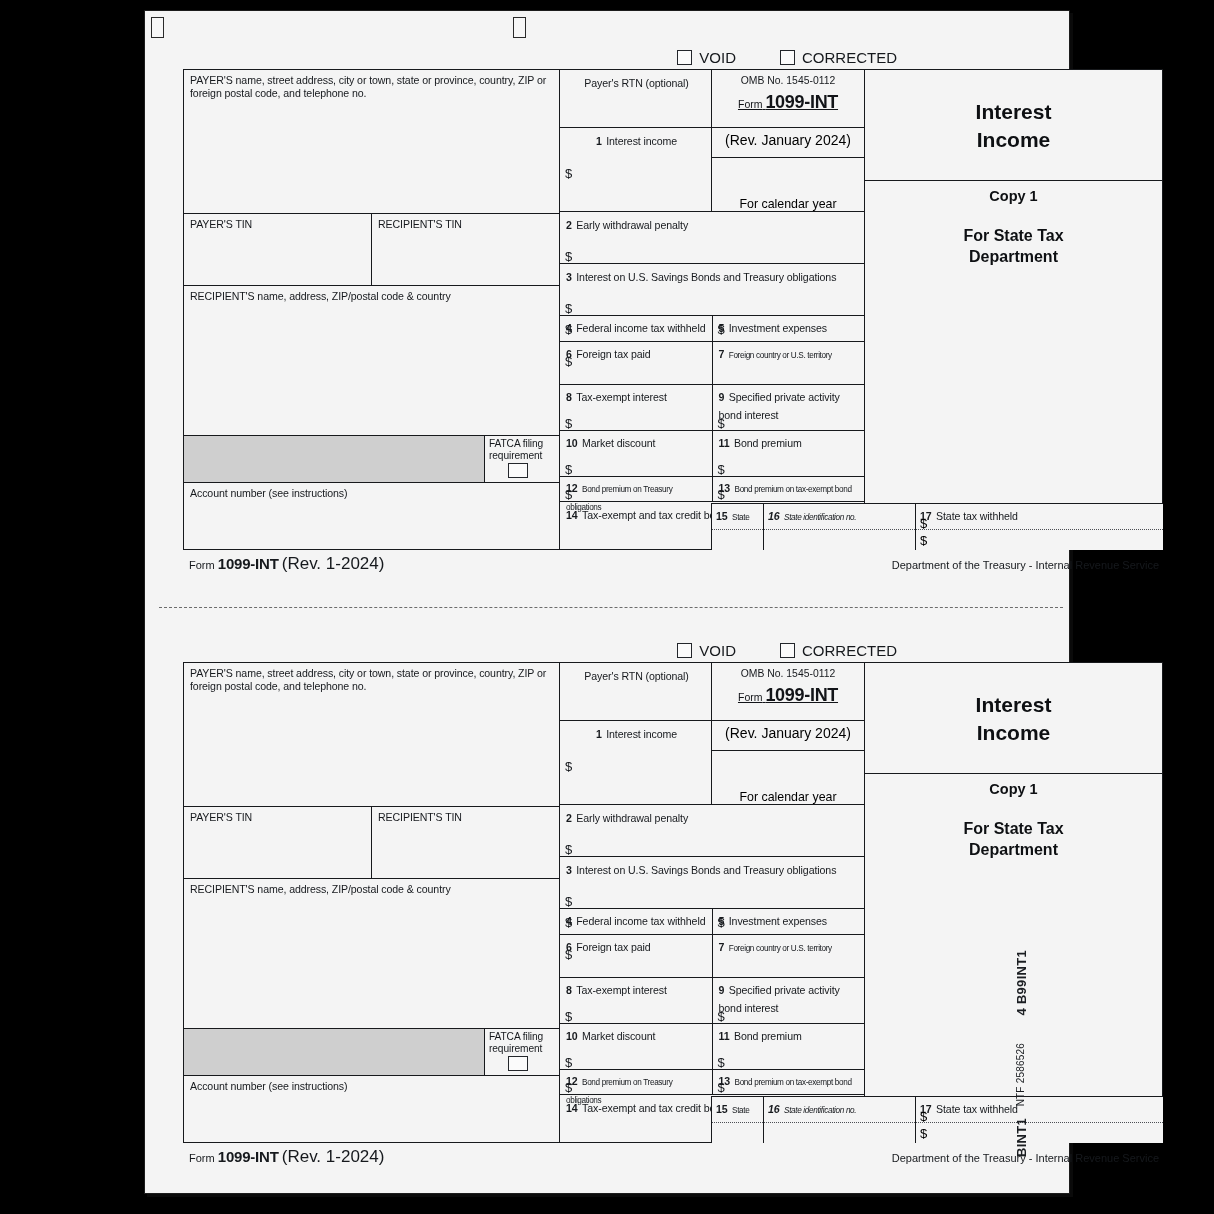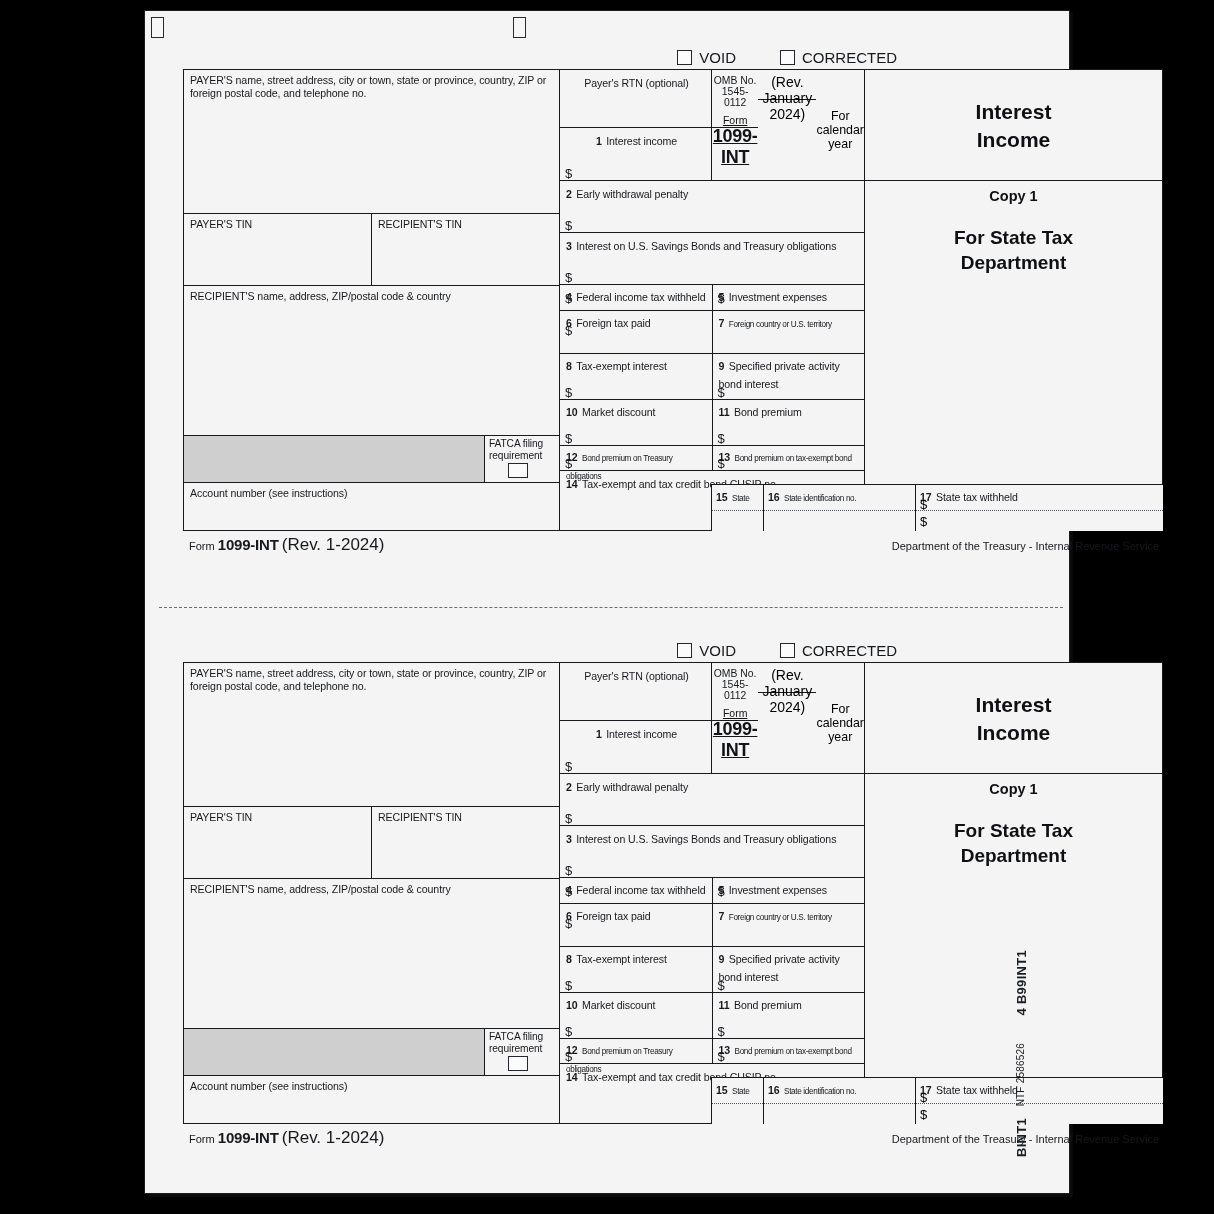--- a/index.html
+++ b/index.html
@@ -131,32 +131,32 @@
   .b1213 { height: 25px; display: flex; }
   .b1213 .half { flex: 1; position: relative; padding: 1px 3px 0 6px; }
   .b1213 .half:first-child { border-right: 1.6px solid #17191c; }
   .b14   { height: 47px; }
 
   
   .mid-upper { display: flex; border-bottom: 1.6px solid #17191c; }
   .mid-upper-left { width: 152px; border-right: 1.6px solid #17191c; text-align: center; }
   .mid-upper-left .seg { border-bottom: 1.6px solid #17191c; position: relative; padding: 3px 4px 0 6px; }
   .mid-upper-left .seg:last-child { border-bottom: none; }
-  .mid-upper-right { flex: 1; display: flex; flex-direction: row; }
+  .mid-upper-right { flex: 1; display: flex; flex-direction: column; }
   .omb { height: 58px; border-bottom: 1.6px solid #17191c; text-align: center; padding-top: 5px; }
   .omb-no { font-size: 10.4px; color: #16191d; }
   .omb-form { margin-top: 6px; font-size: 10.5px; color: #121418; text-decoration: underline; }
   .omb-form b { font-size: 18px; letter-spacing: -0.3px; }
   .rev { height: 30px; text-align: center; font-size: 14px; padding-top: 4px; border-bottom: 1.6px solid #17191c; }
   .calyear { flex: 1; text-align: center; font-size: 12.4px; padding-top: 5px; margin-top: 34px; }
 
   
   .b151617 { display: flex; height: 47px; }
   .b151617 .c15 { width: 52px; border-right: 1.6px solid #17191c; position: relative; padding: 2px 10px 0 4px; }
-  .b151617 .c16 { width: 152px; border-right: 1.6px solid #17191c; position: relative; padding: 2px 14px 0 4px; }
+  .b151617 .c16 { width: 152px; border-right: 1.6px solid #17191c; position: relative; padding: 2px 14px 0 4px; font-style: italic; }
   .b151617 .c17 { flex: 1; position: relative; padding: 2px 2px 0 4px; }
   .dotted-split {
     position: absolute; left: 0; right: 0; top: 25px;
     border-top: 1.2px dotted #4c4f54;
   }
   .d17a { position: absolute; left: 4px; top: 13px; font-size: 13px; line-height: 1; }
   .d17b { position: absolute; left: 4px; top: 30px; font-size: 13px; line-height: 1; }
 
   
   .col-right { flex: 1; position: relative; }
@@ -168,21 +168,21 @@
   .rule-1 {
     position: absolute; left: 0; right: 0; top: 110px;
     border-top: 1.6px solid #17191c;
   }
   .copy1 {
     position: absolute; left: 0; right: 0; top: 118px;
     text-align: center; font-size: 14.5px; font-weight: bold; color: #0e1013;
   }
   .forstate {
     position: absolute; left: 0; right: 0; top: 156px;
-    text-align: center; font-size: 19px; font-weight: bold; color: #0e1013;
+    text-align: center; font-size: 16px; font-weight: bold; color: #0e1013;
     line-height: 1.3;
   }
 
   
   .footer {
     display: flex; align-items: baseline; justify-content: space-between;
     padding: 4px 2px 0 6px;
     font-size: 11px; color: #16191d;
   }
   .footer .fleft b { font-size: 15px; letter-spacing: -0.2px; }

